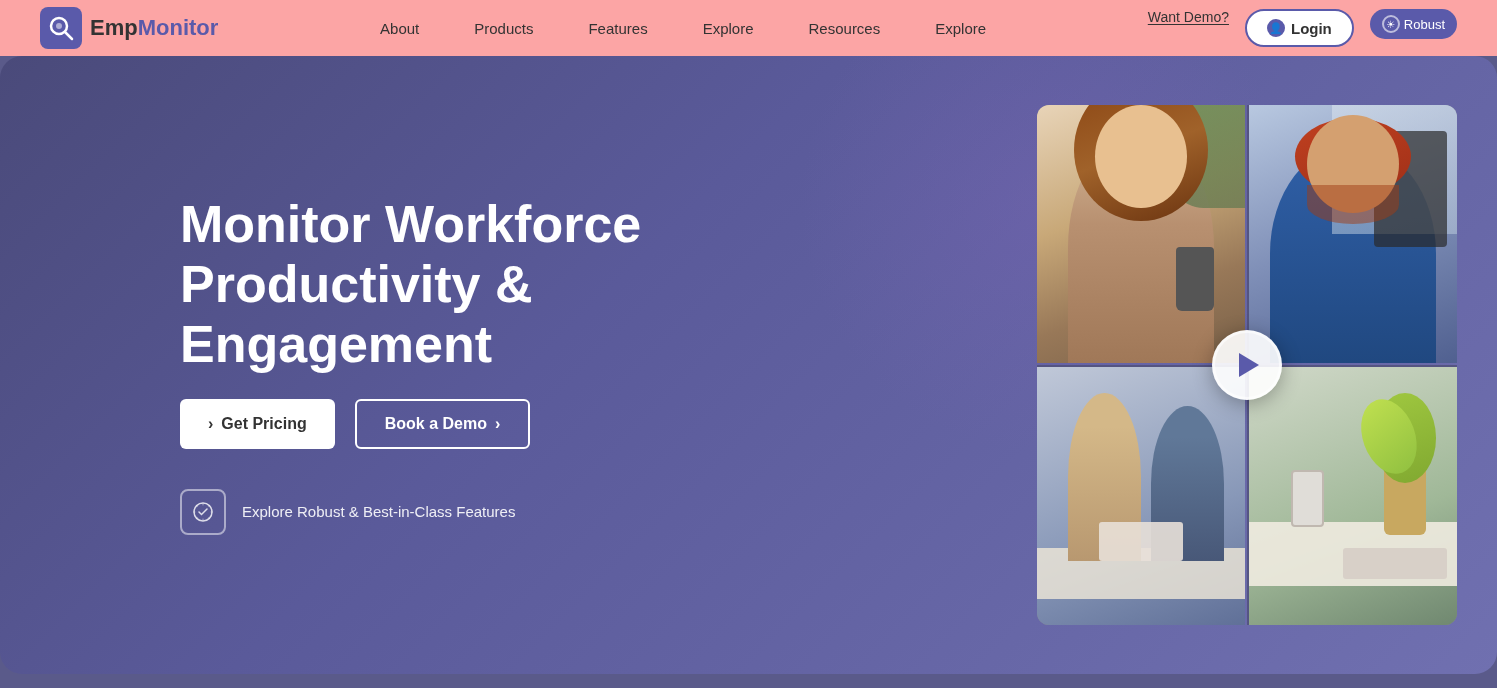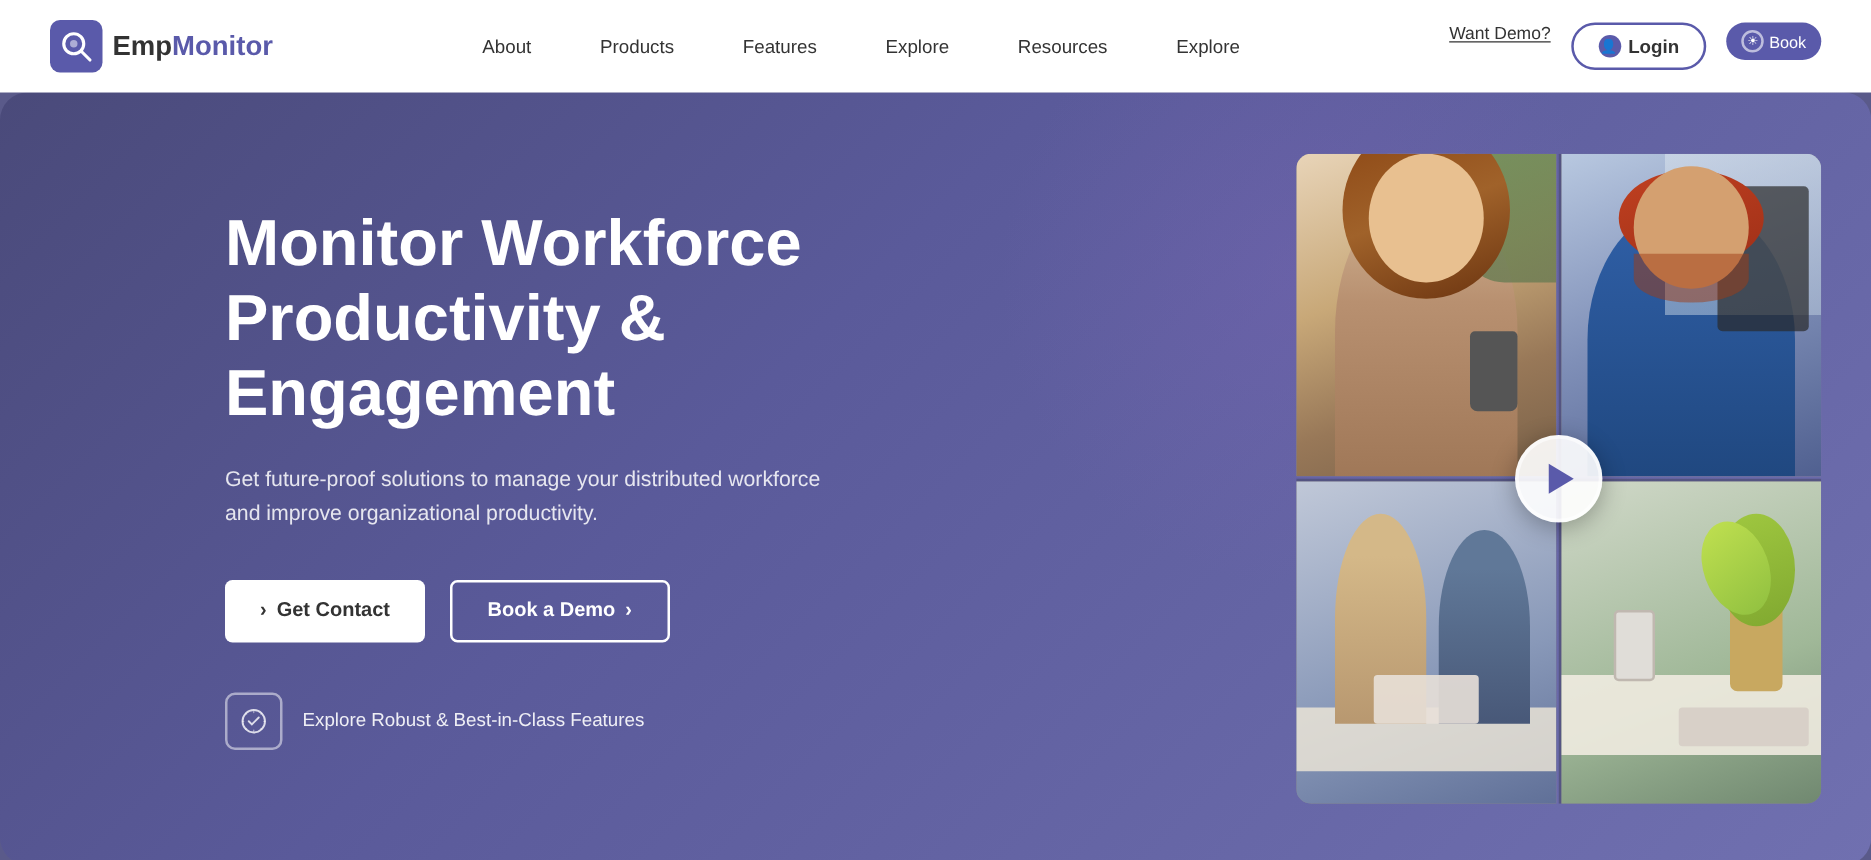--- a/index.html
+++ b/index.html
@@ -9,23 +9,23 @@
       width: 1497px;
       min-height: 688px;
       overflow-x: hidden;
     }
 
     
     .navbar {
       display: flex;
       align-items: center;
       justify-content: space-between;
-      background: #ffffff;
+      background: #fca5a5;
       padding: 0 40px;
-      height: 74px;
+      height: 56px;
       position: relative;
       z-index: 10;
     }
     .navbar-left {
       display: flex;
       align-items: center;
       gap: 8px;
     }
     .logo-icon {
       width: 42px;
@@ -319,37 +319,36 @@
   </div>
 
   <div class="navbar-right">
     <span class="want-demo">Want Demo?</span>
     <button class="login-btn">
       <span class="login-icon">👤</span>
       <span>Login</span>
     </button>
     <div class="theme-toggle">
       <div class="theme-toggle-icon">☀</div>
-      <span>Book</span>
+      <span>Robust</span>
     </div>
   </div>
 </nav>
 
 <section class="hero">
   <div class="hero-content">
     <h1 class="hero-title">
       <span>Monitor  Workforce</span><br>
       <span>Productivity &amp; Engagement</span>
     </h1>
-    <p class="hero-subtitle">Get future-proof solutions to manage your distributed workforce and improve organizational productivity.</p>
 
     <div class="hero-buttons">
       <button class="btn-primary">
         <span>›</span>
-        <span>Get Contact</span>
+        <span>Get Pricing</span>
       </button>
       <button class="btn-secondary">
         <span>Book a Demo</span>
         <span>›</span>
       </button>
     </div>
 
     <div class="hero-features">
       <div class="feature-icon-box">
         <svg width="24" height="24" viewBox="0 0 24 24" fill="none">

